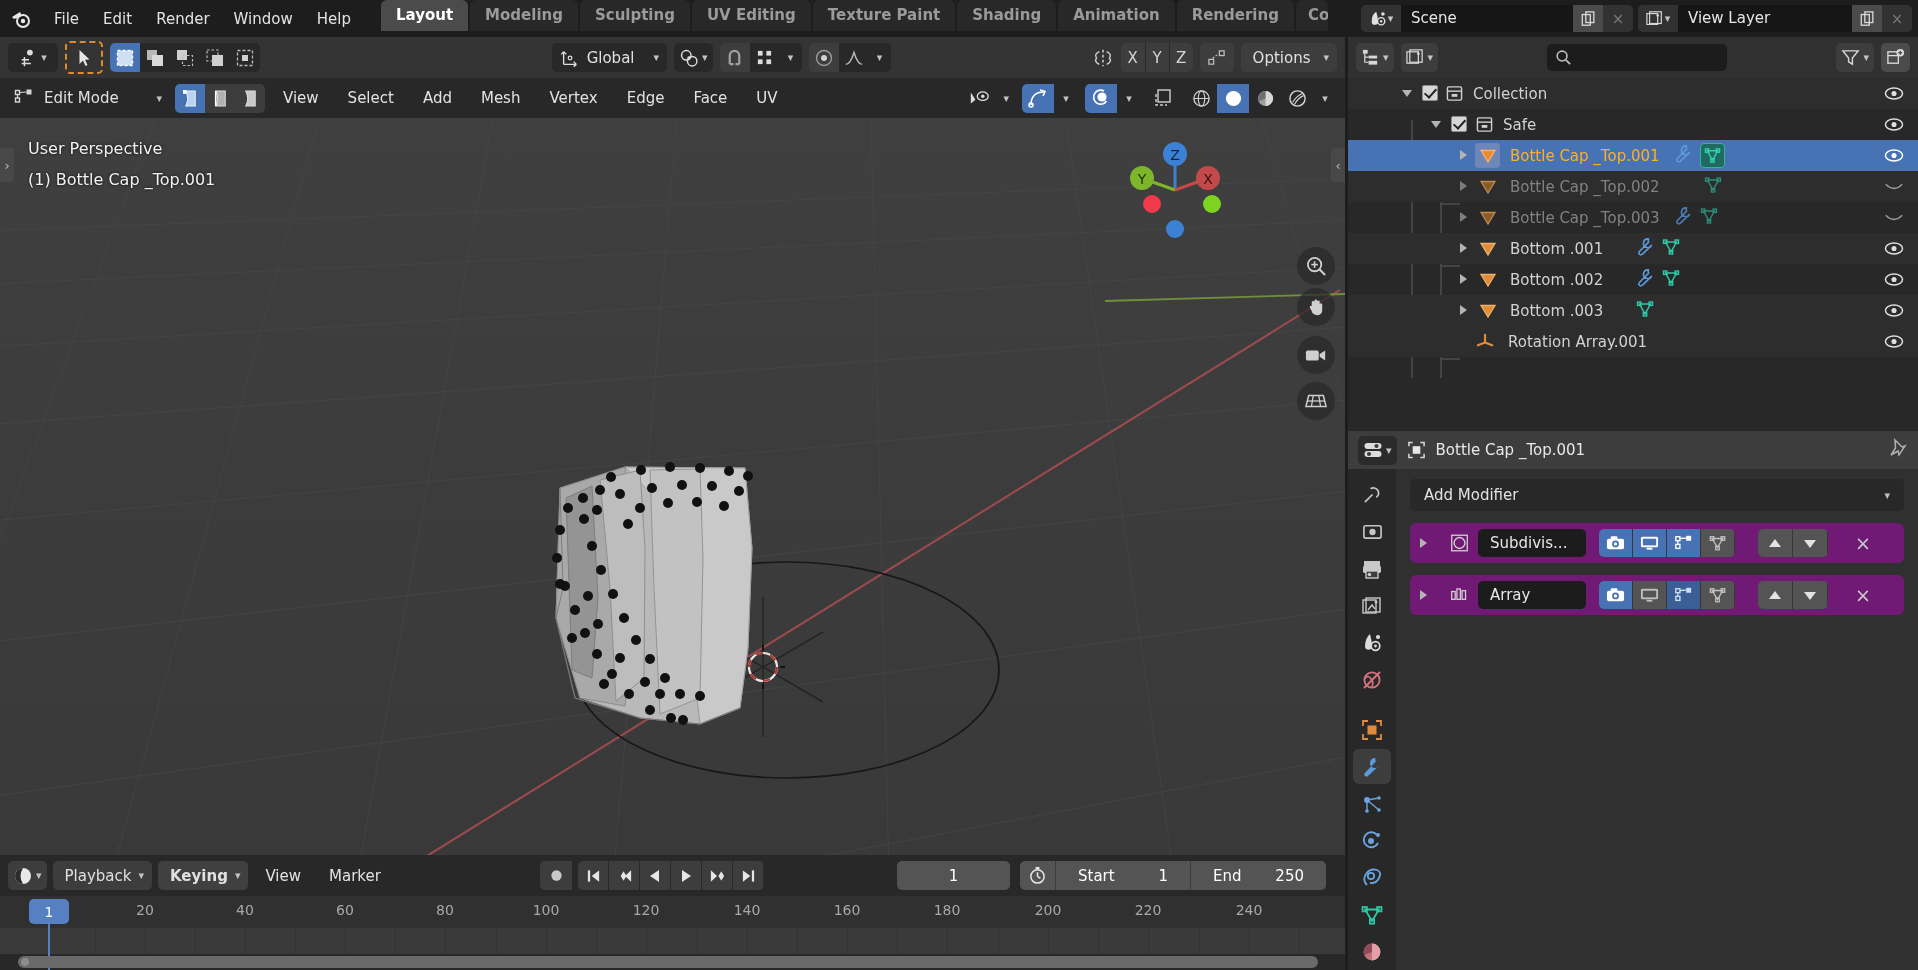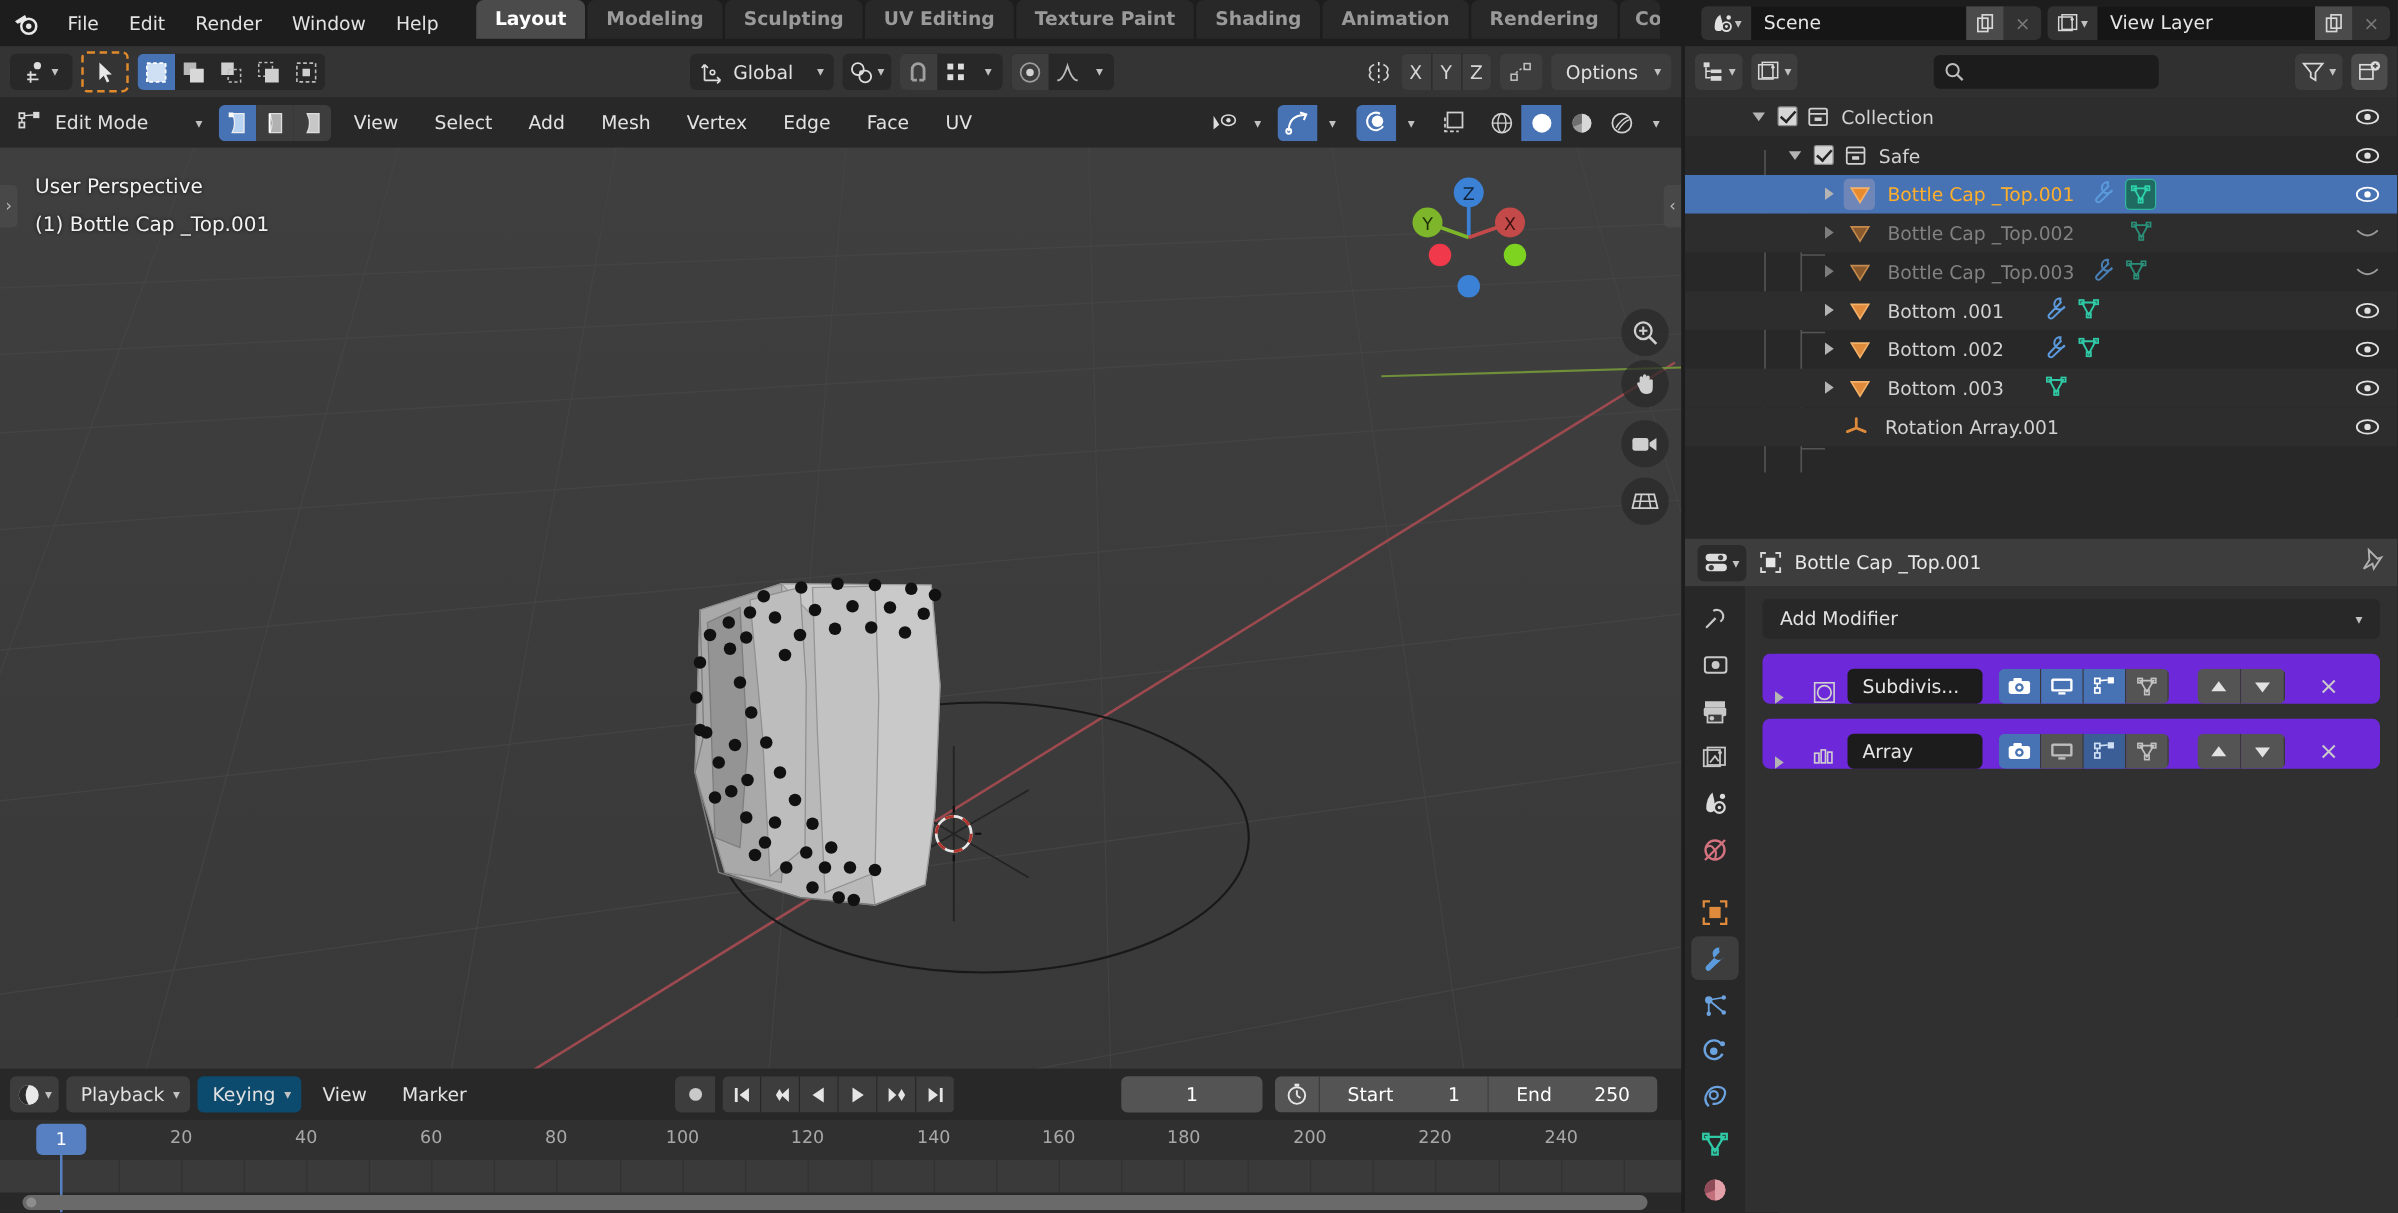--- a/index.html
+++ b/index.html
@@ -149,22 +149,22 @@
                 display:flex; flex-direction:column; align-items:center; padding-top:8px; gap:2px; }
   .ptab { width:38px; height:38px; border-radius:6px; display:flex; align-items:center; justify-content:center; }
   .ptab.active { background:#3d3d3d; }
   .ptab.gap { margin-top:12px; }
   .props-main { position:absolute; left:48px; top:38px; width:522px; height:501px; background:#303030; padding:10px 14px; }
   .add-mod {
     height:32px; background:#282828; border-radius:5px; display:flex; align-items:center;
     padding:0 14px; font-size:15px; color:#e2e2e2; justify-content:space-between;
   }
   .mod-panel {
-    margin-top:12px; height:40px; background:#6d28d9; border-radius:6px;
-    display:flex; align-items:flex-end; padding:0 10px; gap:9px;
+    margin-top:12px; height:40px; background:#701a75; border-radius:6px;
+    display:flex; align-items:center; padding:0 10px; gap:9px;
   }
   .mod-name {
     background:#1c1c1c; border-radius:5px; height:28px; width:108px; display:flex;
     align-items:center; padding:0 12px; font-size:15px; color:#e6e6e6;
   }
   .mod-toggles { display:flex; height:28px; border-radius:5px; overflow:hidden; margin-left:4px; }
   .mod-toggles .t { width:34px; height:28px; display:flex; align-items:center; justify-content:center; background:#545454; border-right:1px solid #373737;}
   .mod-toggles .t.on { background:#4772b3; }
   .mod-toggles .t.on2 { background:#3b5e96; }
   .mod-arrows { display:flex; margin-left:14px; height:28px; border-radius:5px; overflow:hidden;}
@@ -659,21 +659,21 @@
       <svg width="20" height="20" viewBox="0 0 20 20">
           <circle cx="10" cy="10" r="8" fill="#e8e8e8"></circle>
           <path d="M10 2 A8 8 0 0 0 10 18 Q5 10 10 2Z" fill="#2b2b2b"></path>
         </svg>
       <span class="caret">▾</span>
     </div>
     <div class="tbtn wide" style="background:#3d3d3d;">
       <span class="lbl">Playback</span>
       <span class="caret">▾</span>
     </div>
-    <div class="tbtn wide" style="background:#0c4a6e;">
+    <div class="tbtn wide" style="background:#404040;font-weight:bold;">
       <span class="lbl">Keying</span>
       <span class="caret">▾</span>
     </div>
     <div class="vmenu">View</div>
     <div class="vmenu">Marker</div>
   </div>
 
   <div class="tl-mid">
     <div class="rec-btn">
       <svg width="15" height="15" viewBox="0 0 16 16">

